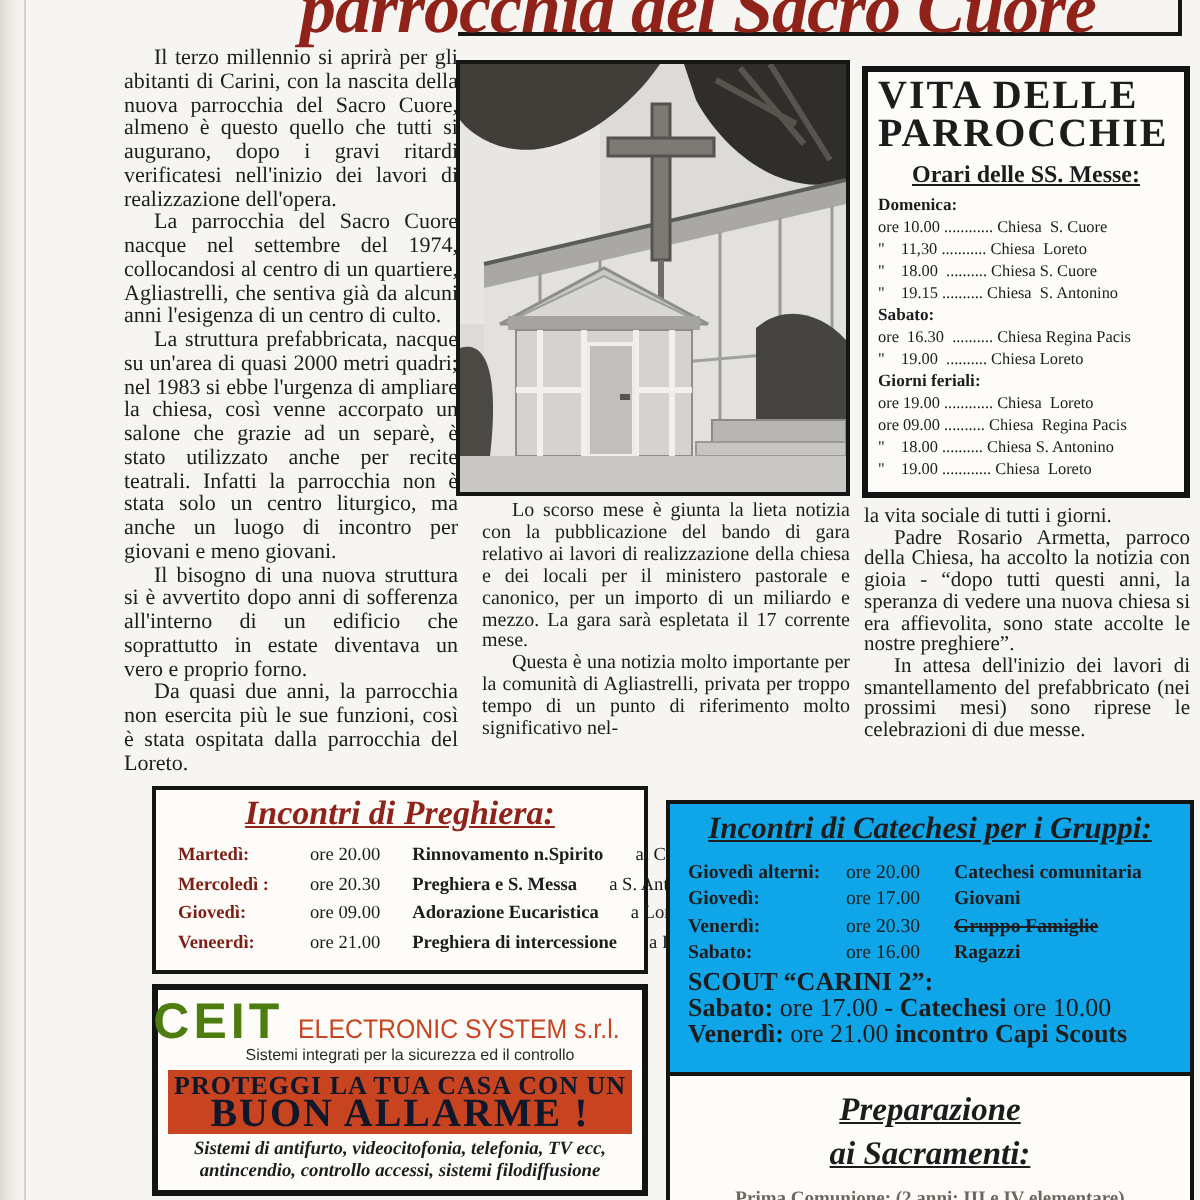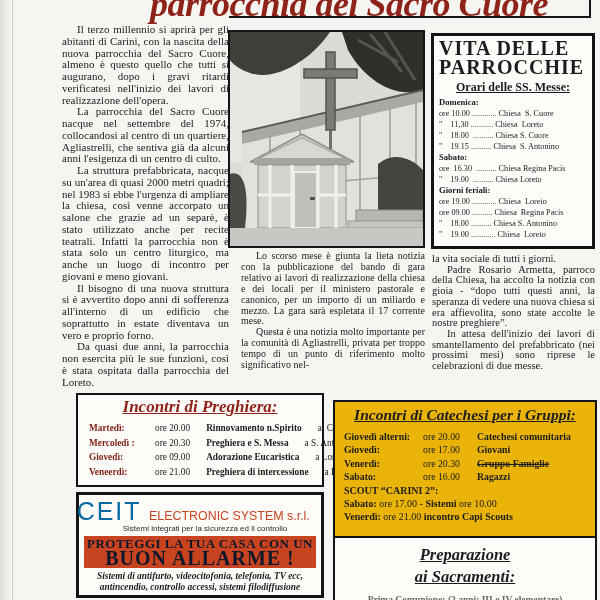--- a/index.html
+++ b/index.html
@@ -58,42 +58,42 @@
   .prow { display:flex; gap:16px; padding-left:11px; font-size:9.3px; line-height:14.6px; white-space:nowrap; }
   .pday { width:50px; flex:none; font-weight:bold; color:#7d1f14; }
   .pact { font-weight:bold; }
   
   .ceit {
     position:absolute; left:76px; top:492px; width:248px; height:106px;
     border:3px solid #141414; box-sizing:border-box; background:#fdfcf9;
     text-align:center; padding-top:5px;
   }
   .ceit-brandline { display:flex; align-items:baseline; justify-content:center; gap:7px; }
-  .ceit-brand { font-family:"Liberation Sans", sans-serif; font-weight:normal; font-size:25px; line-height:22px; color:#0369a1; letter-spacing:2px; }
+  .ceit-brand { font-family:"Liberation Sans", sans-serif; font-weight:bold; font-size:25px; line-height:22px; color:#4d7c0f; letter-spacing:2px; }
   .ceit-brand-rest { font-family:"Liberation Sans", sans-serif; font-size:13.5px; color:#c8431f; transform:scaleX(.92); transform-origin:left; white-space:nowrap; }
   .ceit-tagline { font-family:Liberation Sans, sans-serif; font-size:8px; color:#2a2a2a; margin-top:1px;margin-left:10px; }
   .ceit-banner {
     margin:3px 5px 2px 5px; background:#c8431f; color:#0f172a; padding:1px 0 2px 0;
   }
   .ceit-banner-l1 { font-weight:bold; font-size:13px; line-height:14px; letter-spacing:.5px; }
   .ceit-banner-l2 { font-weight:bold; font-size:20px; line-height:15px; letter-spacing:1px; }
   .ceit-services { font-style:italic; font-weight:bold; font-size:9.4px; line-height:11px; padding:1px 4px 0 4px; }
   
   .catechesi {
     position:absolute; left:333px; top:400px; width:264px; height:148px;
-    border:2.5px solid #141414; box-sizing:border-box; background:#eab308;
+    border:2.5px solid #141414; box-sizing:border-box; background:#0ea5e9;
     padding:4px 9px 0 9px;
   }
   .cat-title { font-style:italic; font-weight:bold; font-size:15.5px; text-decoration:underline; text-align:center; margin-bottom:6px; white-space:nowrap; }
   .crow { display:flex; font-size:9.8px; line-height:13.4px; white-space:nowrap; }
   .clabel { width:79px; flex:none; font-weight:bold; }
   .ctime { width:54px; flex:none; }
   .cact { font-weight:bold; }
   .struck { text-decoration:line-through; }
-  .crow-flat { font-size:10px; line-height:13.4px; white-space:nowrap; }
+  .crow-flat { font-size:13px; line-height:13.4px; white-space:nowrap; }
   .crow-flat .b { font-weight:bold; }
   
   .sacramenti {
     position:absolute; left:333px; top:536px; width:264px; height:80px;
     border:2.5px solid #141414; box-sizing:border-box; background:#fdfcf9;
     text-align:center; padding-top:6px;
   }
   .sac-title { font-style:italic; font-weight:bold; font-size:16.5px; line-height:22px; text-decoration:underline; }
   .sac-partial { margin-top:7px; font-size:9.5px; font-weight:bold; color:#6b675f; }
 </style>
@@ -245,21 +245,21 @@
     </div>
     <div class="crow">
       <span class="clabel">Sabato:</span>
       <span class="ctime">ore 16.00</span>
       <span class="cact">Ragazzi</span>
     </div>
     <div class="crow-flat b" style="font-weight:bold">SCOUT “CARINI 2”:</div>
     <div class="crow-flat">
       <span class="b">Sabato:</span>
       <span>ore 17.00 -</span>
-      <span class="b">Sistemi</span>
+      <span class="b">Catechesi</span>
       <span>ore 10.00</span>
     </div>
     <div class="crow-flat">
       <span class="b">Venerdì:</span>
       <span>ore 21.00</span>
       <span class="b">incontro Capi Scouts</span>
     </div>
   </div>
 
   <div class="sacramenti">

